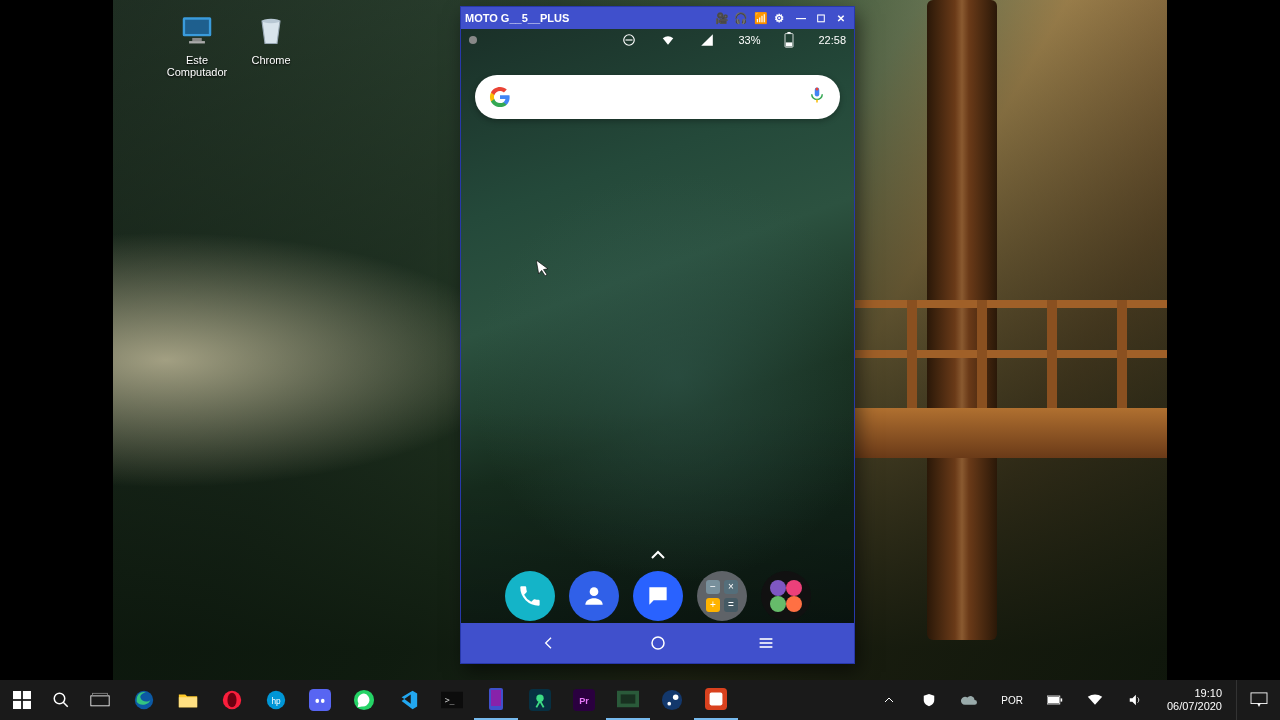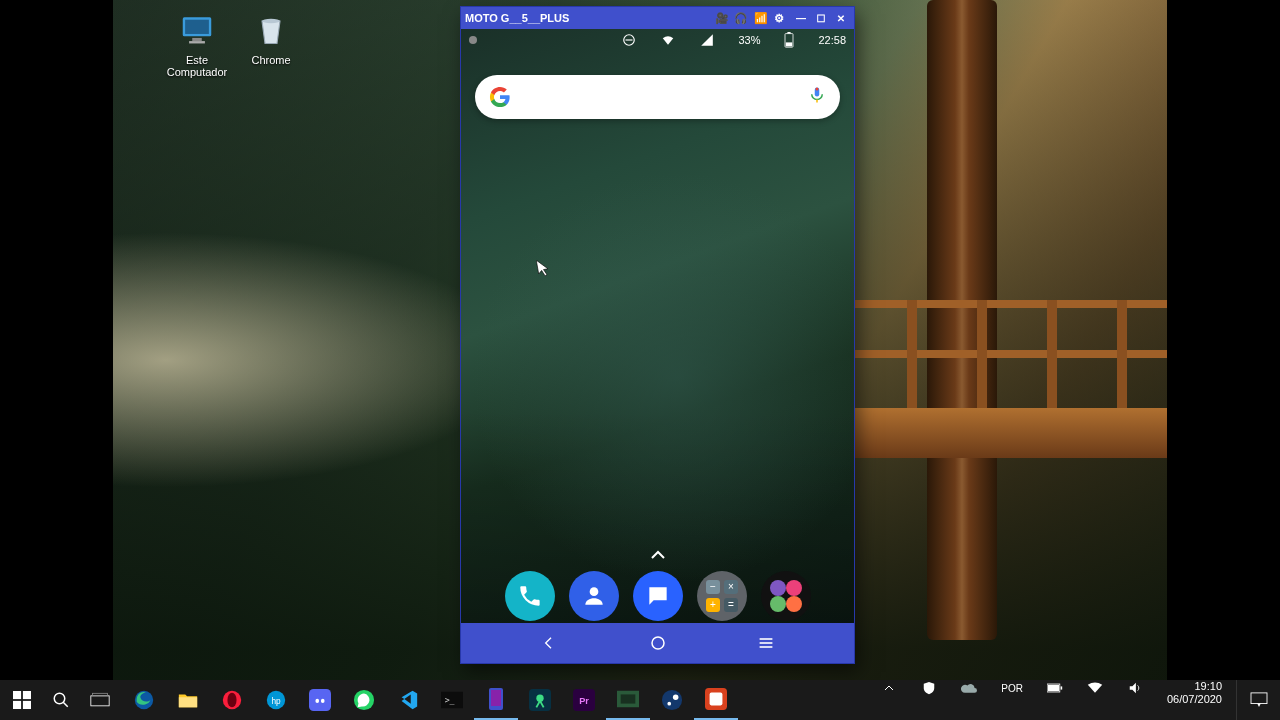--- a/index.html
+++ b/index.html
@@ -75,21 +75,21 @@
   .navbar{position:absolute;bottom:0;left:0;right:0;height:40px;background:#4050cc;display:flex;align-items:center;justify-content:space-evenly;z-index:2;}
   .navbar .nbtn{color:#fff;width:40px;height:28px;display:flex;align-items:center;justify-content:center;}
 
   
   .taskbar{position:absolute;left:0;right:0;bottom:0;height:40px;background:#1a1a1a;display:flex;align-items:center;z-index:50;font-size:12px;color:#fff;}
   .taskbar .tleft{display:flex;align-items:center;height:100%;}
   .tbtn{width:44px;height:100%;display:flex;align-items:center;justify-content:center;}
   .tbtn.active{border-bottom:2px solid #76b9ed;}
   .tsearch{width:34px;}
   .tspacer{flex:1;}
-  .tray{display:flex;align-items:flex-start;gap:24px;padding:0 10px;height:100%;}
+  .tray{display:flex;align-items:center;gap:24px;padding:0 10px;height:100%;}
   .tray .clock{text-align:right;line-height:1.2;font-size:11px;padding-right:4px;}
   .tray .tic{width:16px;height:16px;display:flex;align-items:center;justify-content:center;}
   .notif{width:44px;height:100%;display:flex;align-items:center;justify-content:center;border-left:1px solid #333;}
 
   
   .sq{border-radius:11px;}
 </style>
 </head>
 <body>
 

